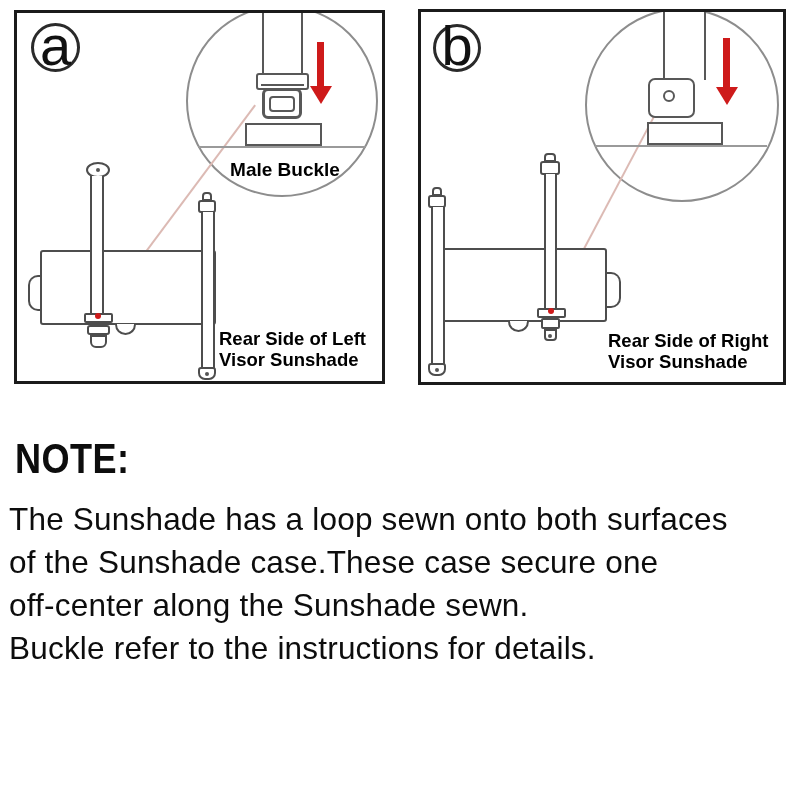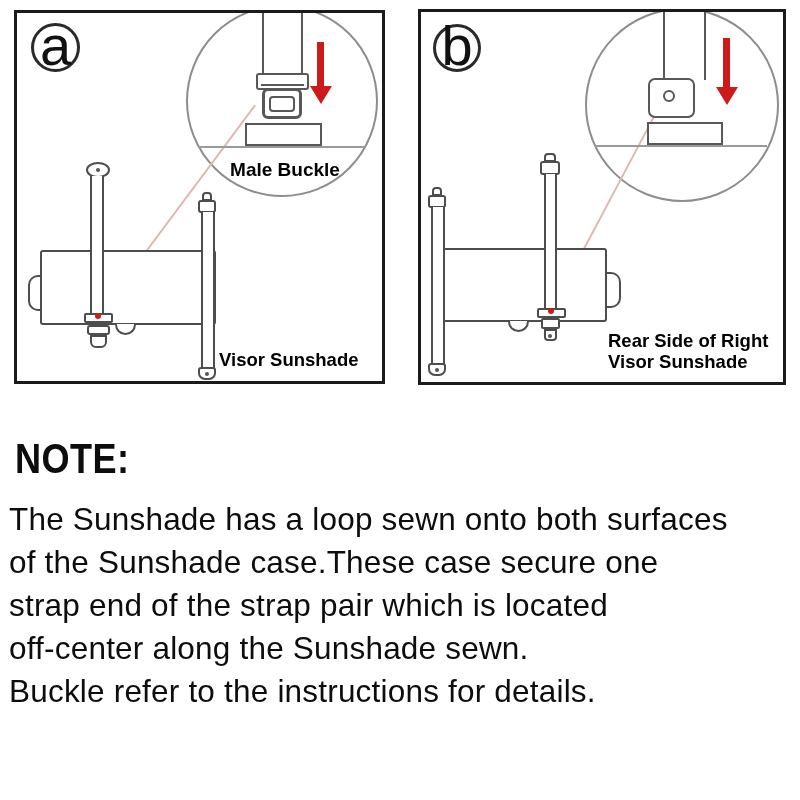--- a/index.html
+++ b/index.html
@@ -69,21 +69,21 @@
   <div class="outl" style="left:70px;top:312px;width:23px;height:10px;border-radius:3px;"></div>
   <div class="outl" style="left:73px;top:322px;width:17px;height:13px;border-radius:0 0 6px 6px;"></div>
 
   <div class="outl" style="left:185px;top:179px;width:10px;height:9px;border-radius:4px 4px 0 0;"></div>
   <div class="outl" style="left:181px;top:187px;width:18px;height:13px;border-radius:3px;"></div>
   <div class="rodw" style="left:184px;top:199px;width:14px;height:156px;"></div>
   <div class="outl" style="left:181px;top:354px;width:18px;height:13px;border-radius:3px 3px 7px 7px;"></div>
   <div class="mini-dot" style="left:188px;top:359px;"></div>
 
   <div class="red-label caption" style="left:202px;top:315px;width:168px;">
-    <br>
+    <span>Rear Side of Left</span><br>
     <span>Visor Sunshade</span>
   </div>
 </div>
 
 <div class="panel" style="left:418px;top:9px;width:368px;height:376px;">
 
   <div class="letter-circle" style="left:12px;top:12px;width:48px;height:48px;">
     <span>b</span>
   </div>
 
@@ -124,16 +124,15 @@
     <span>Rear Side of Right</span><br>
     <span>Visor Sunshade</span>
   </div>
 </div>
 
 <div class="note-heading" style="left:15px;top:437px;">NOTE:</div>
 
 <div class="note-body" style="left:9px;top:498px;width:780px;">
   <div>The Sunshade has a loop sewn onto both surfaces</div>
   <div>of the Sunshade case.These case secure one</div>
-  <div>strap end of the strap pair which is located</div>
   <div>off-center along the Sunshade sewn.</div>
   <div>Buckle refer to the instructions for details.</div>
 </div>
 
 </body></html>

